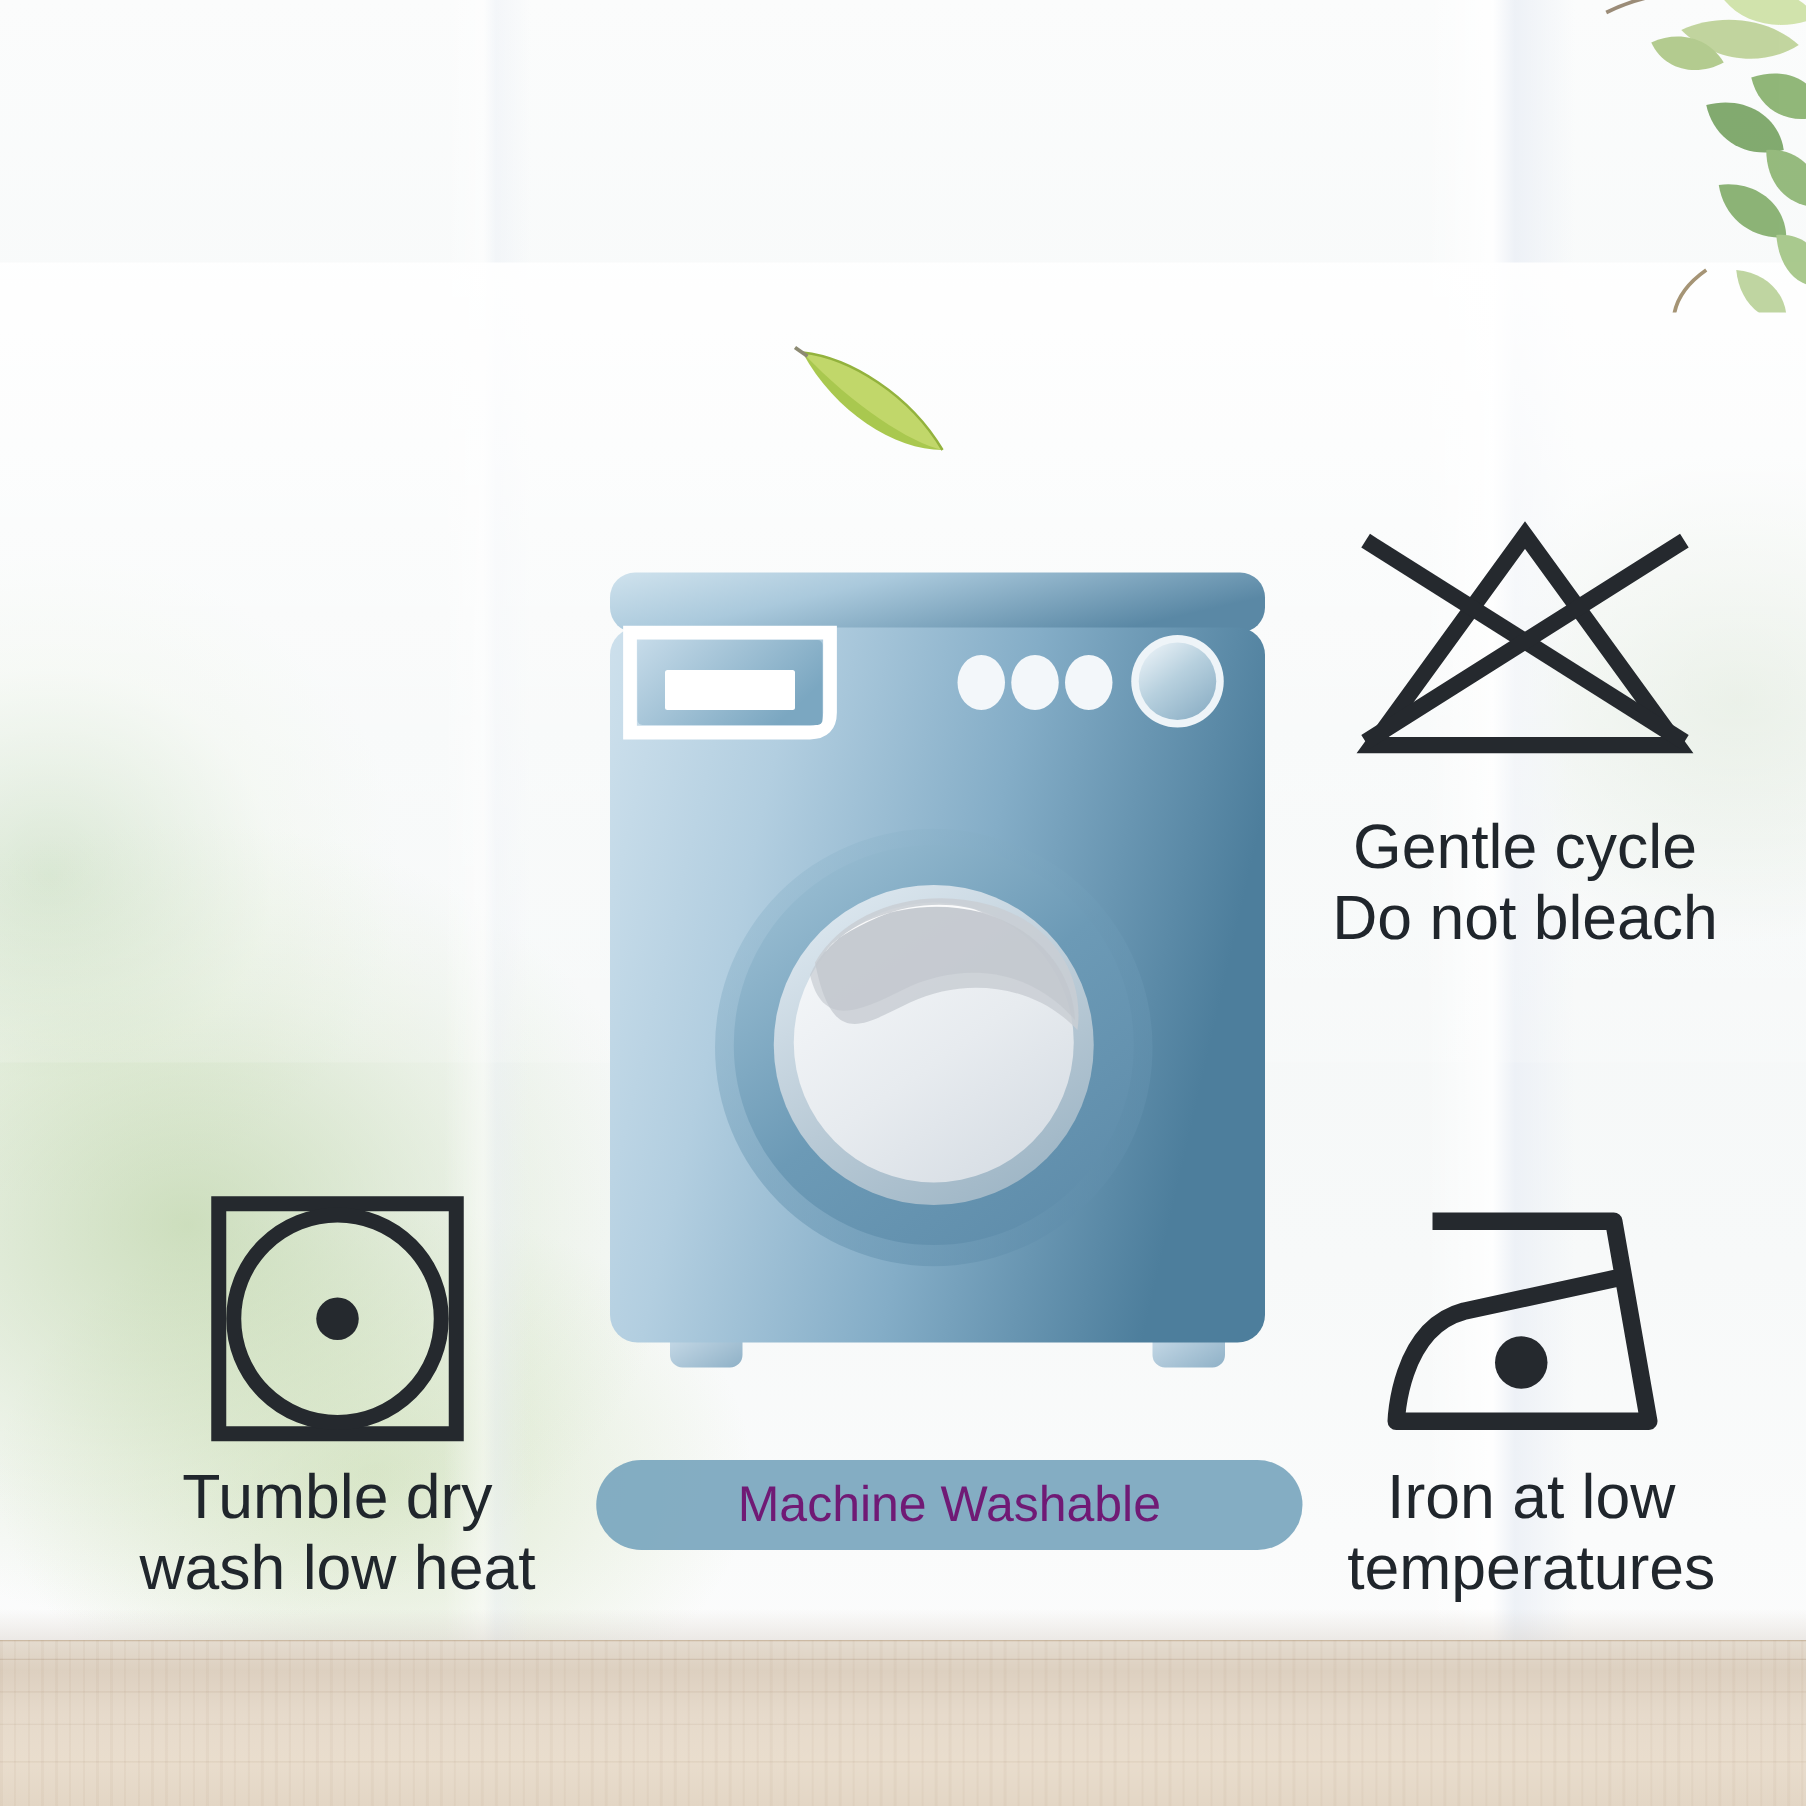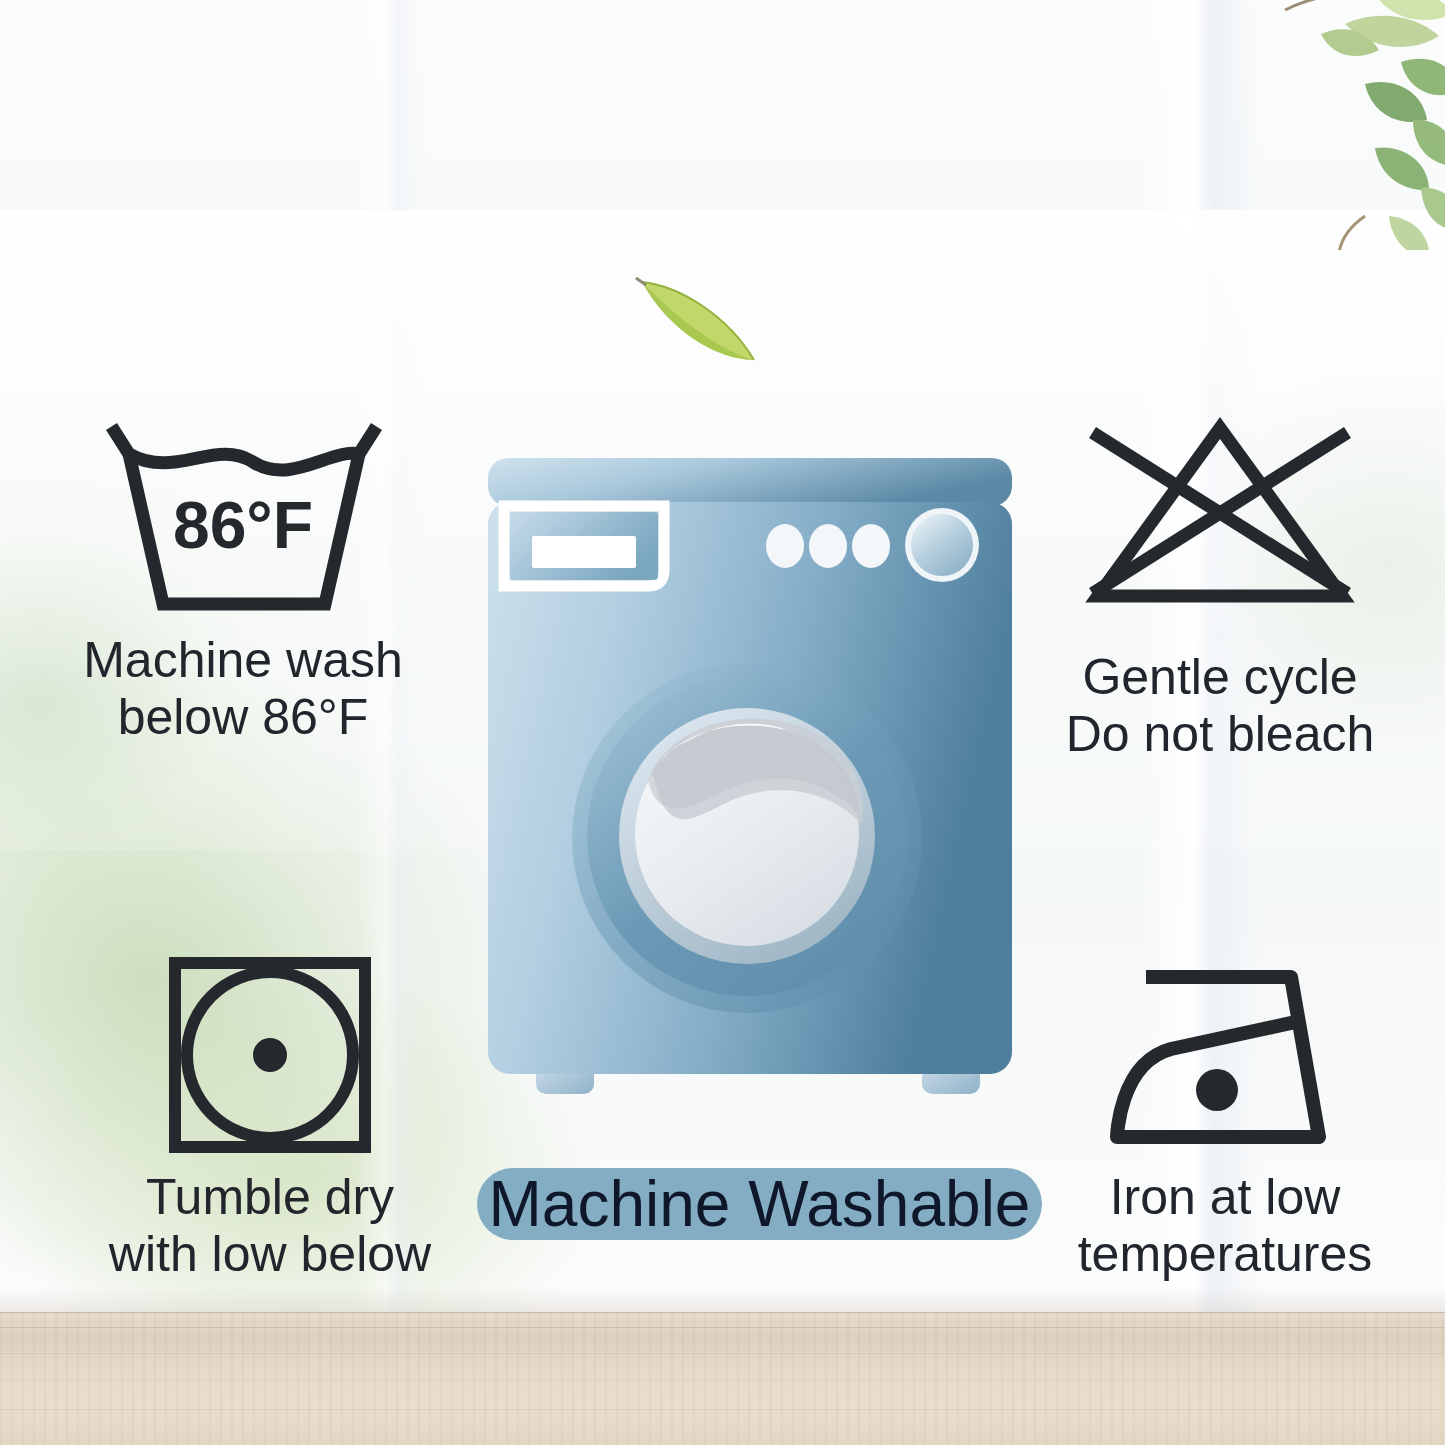--- a/index.html
+++ b/index.html
@@ -143,22 +143,22 @@
     top: 1168px;
     width: 565px;
     height: 72px;
     border-radius: 36px;
     background: rgba(122,166,190,0.92);
     display: flex;
     align-items: center;
     justify-content: center;
   }
   .badge-label {
-    color: #0f172a;
-    font-size: 64px;
+    color: #701a75;
+    font-size: 40px;
     line-height: 1;
     white-space: nowrap;
     font-family: "Liberation Sans", sans-serif;
   }
 
   
   .leaf-fall {
     position: absolute;
     left: 632px;
     top: 268px;
@@ -193,48 +193,39 @@
   </svg>
 
   <svg class="leaf-fall" viewBox="0 0 140 105">
     <path d="M10 14 C48 18 96 48 122 92 C84 92 36 62 10 14Z" fill="#a9c84f"></path>
     <path d="M10 14 C48 18 96 48 122 92 C96 86 52 58 10 14Z" fill="#c6d96f" opacity="0.85"></path>
     <path d="M10 14 C48 18 96 48 122 92" stroke="#93b23d" stroke-width="2" fill="none"></path>
     <path d="M4 10 L14 17" stroke="#8c8a72" stroke-width="3" fill="none"></path>
   </svg>
 
 
-  <div class="cell cell-wash">
-    <svg class="cell-icon" width="300" height="200" viewBox="0 0 300 200">
-      <path d="M22 14 L36 36 C82 62 122 20 160 44 C198 68 238 30 266 36 L280 14" fill="none" stroke="#25292e" stroke-width="13" stroke-linecap="square" stroke-linejoin="round"></path>
-      <path d="M36 36 L70 186 L232 186 L266 36" fill="none" stroke="#25292e" stroke-width="13" stroke-linejoin="miter"></path>
-      <text x="150" y="130" text-anchor="middle" font-family="Liberation Sans, sans-serif" font-size="66" font-weight="bold" fill="#25292e">86°F</text>
-    </svg>
-    <div class="cell-caption">Machine wash
-below 86°F</div>
-  </div>
 
   <div class="cell cell-bleach">
     <svg class="cell-icon" width="300" height="205" viewBox="0 0 300 205">
       <path d="M150 18 L272 186 L28 186 Z" fill="none" stroke="#25292e" stroke-width="13" stroke-linejoin="miter"></path>
       <line x1="28" y1="26" x2="272" y2="180" stroke="#25292e" stroke-width="13" stroke-linecap="square"></line>
       <line x1="272" y1="26" x2="28" y2="180" stroke="#25292e" stroke-width="13" stroke-linecap="square"></line>
     </svg>
     <div class="cell-caption">Gentle cycle
 Do not bleach</div>
   </div>
 
   <div class="cell cell-dry">
     <svg class="cell-icon" width="210" height="200" viewBox="0 0 210 200">
       <rect x="10" y="8" width="190" height="184" fill="none" stroke="#25292e" stroke-width="12"></rect>
       <circle cx="105" cy="100" r="83" fill="none" stroke="#25292e" stroke-width="12"></circle>
       <circle cx="105" cy="100" r="17" fill="#25292e"></circle>
     </svg>
     <div class="cell-caption">Tumble dry
-with low below</div>
+wash low heat</div>
   </div>
 
   <div class="cell cell-iron">
     <svg class="cell-icon" width="260" height="200" viewBox="0 0 260 200">
       <path d="M58 22 L196 22 L224 182 L22 182 C22 182 24 108 76 94 L196 68" fill="none" stroke="#25292e" stroke-width="14" stroke-linejoin="round" stroke-linecap="square"></path>
       <circle cx="122" cy="135" r="21" fill="#25292e"></circle>
     </svg>
     <div class="cell-caption">Iron at low
 temperatures</div>
   </div>

